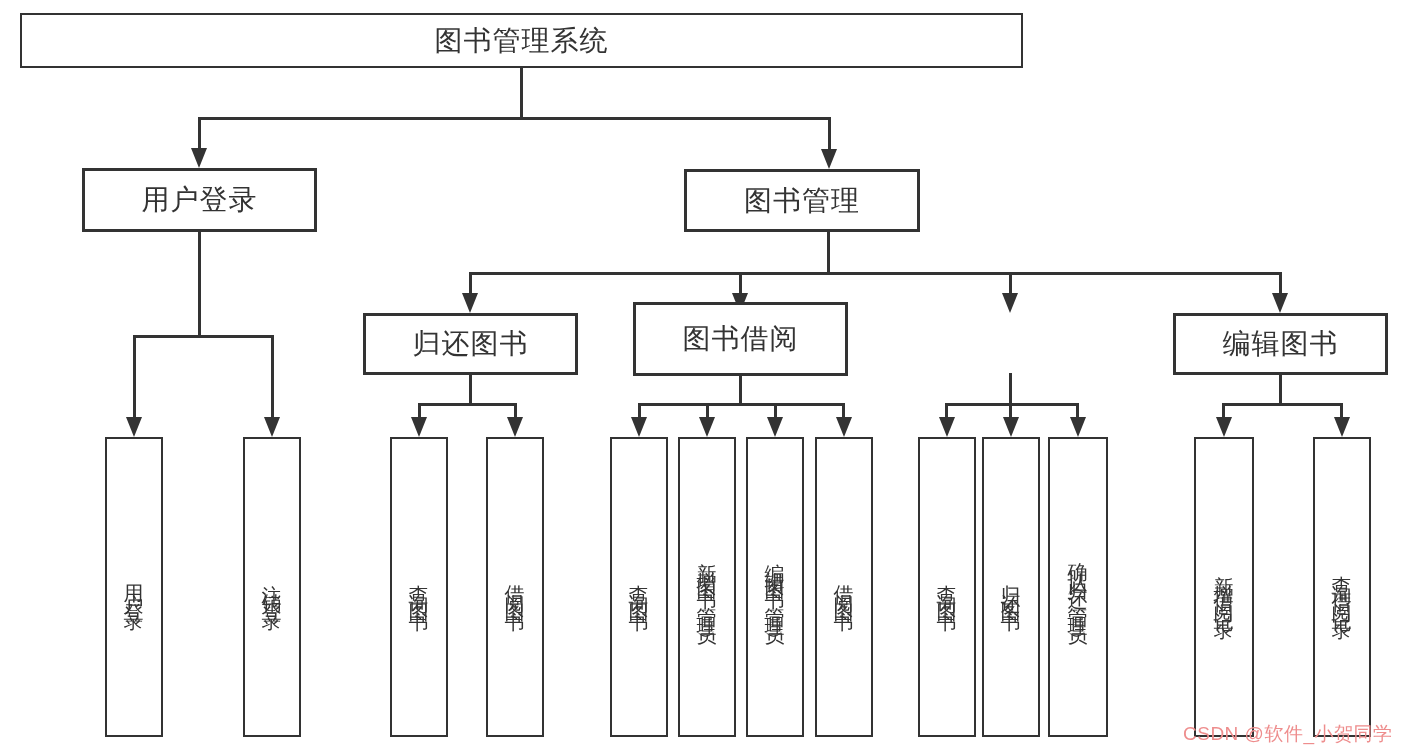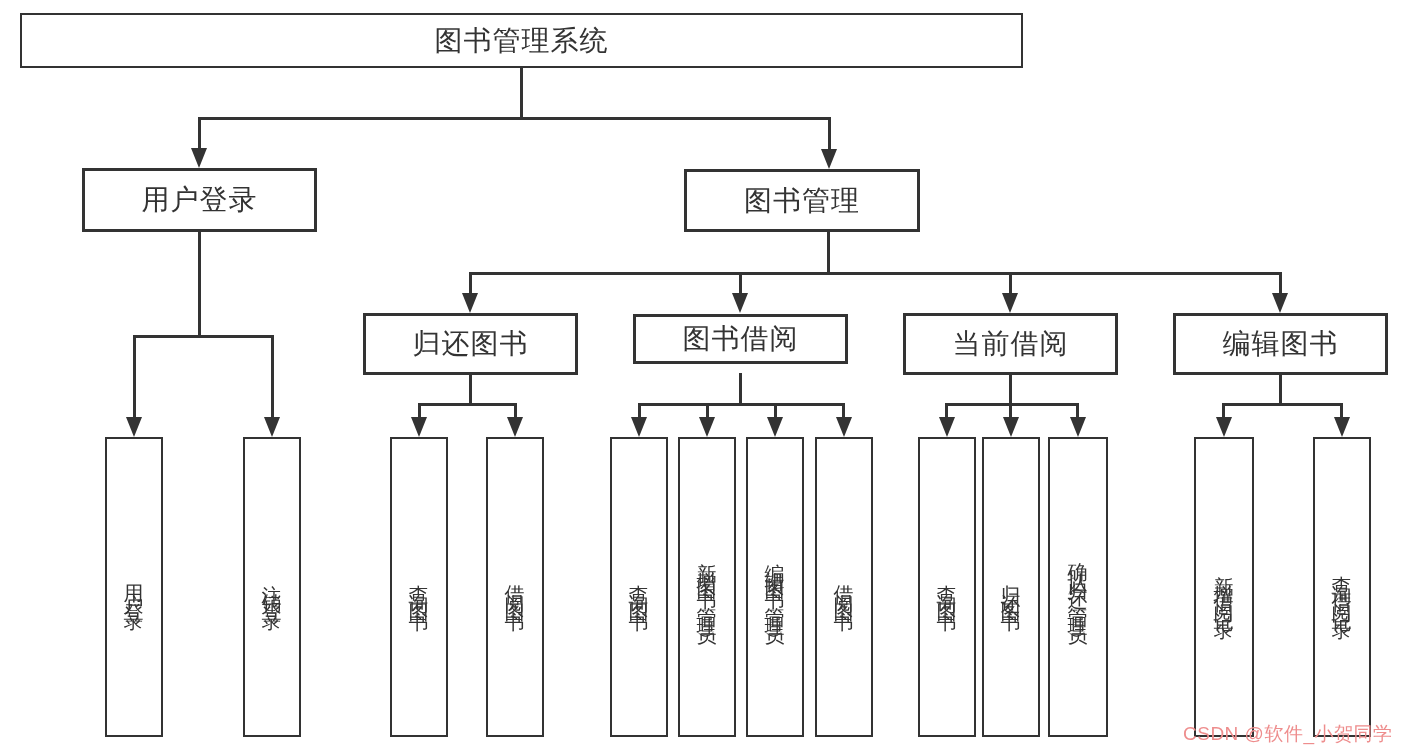--- a/index.html
+++ b/index.html
@@ -92,22 +92,21 @@
   <i class="vl" style="left:469px;top:272px;height:26px"></i>
   <i class="vl" style="left:739px;top:272px;height:26px"></i>
   <i class="vl" style="left:1009px;top:272px;height:26px"></i>
   <i class="vl" style="left:1279px;top:272px;height:26px"></i>
   <i class="ar" style="left:462px;top:293px"></i>
   <i class="ar" style="left:732px;top:293px"></i>
   <i class="ar" style="left:1002px;top:293px"></i>
   <i class="ar" style="left:1272px;top:293px"></i>
 
   <div class="box" style="left:363px;top:313px;width:215px;height:62px">归还图书</div>
-  <div class="box" style="left:633px;top:314px;width:215px;height:50px">图书借阅</div>
-  <div class="box" style="left:903px;top:313px;width:215px;height:62px">当前借阅</div>
+  <div class="box" style="left:633px;top:302px;width:215px;height:74px">图书借阅</div>
   <div class="box" style="left:1173px;top:313px;width:215px;height:62px">编辑图书</div>
 
   <i class="vl" style="left:469px;top:373px;height:32px"></i>
   <i class="hl" style="left:418px;top:403px;width:99px"></i>
   <i class="vl" style="left:418px;top:403px;height:22px"></i>
   <i class="vl" style="left:514px;top:403px;height:22px"></i>
   <i class="ar" style="left:411px;top:417px"></i>
   <i class="ar" style="left:507px;top:417px"></i>
 
   <i class="vl" style="left:739px;top:373px;height:32px"></i>

